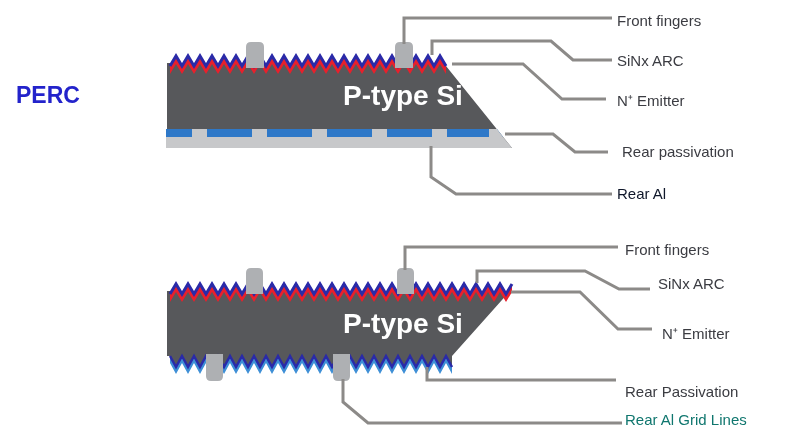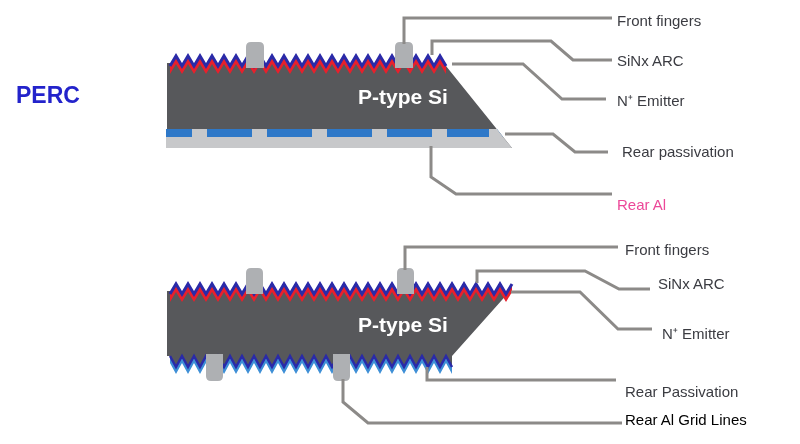--- a/index.html
+++ b/index.html
@@ -3,21 +3,21 @@
 <meta charset="utf-8">
 <style>
   html,body{margin:0;padding:0;background:#ffffff;}
   #stage{position:relative;width:800px;height:444px;background:#ffffff;overflow:hidden;
          font-family:"Liberation Sans", sans-serif;}
   #diagram-svg{position:absolute;left:0;top:0;}
   .label{position:absolute;font-size:15px;color:#3B3C42;transform:translateY(-50%);
          white-space:nowrap;line-height:1;}
   .heading{position:absolute;font-size:23px;font-weight:bold;color:#2323CB;
            transform:translateY(-50%);white-space:nowrap;line-height:1;}
-  .ptype{position:absolute;font-size:21px;font-weight:bold;color:#ffffff;
+  .ptype{position:absolute;font-size:28px;font-weight:bold;color:#ffffff;
          transform:translate(-50%,-50%);white-space:nowrap;line-height:1;}
 </style>
 </head>
 <body>
 
 <div id="stage">
 
   <svg id="diagram-svg" width="800" height="444" viewBox="0 0 800 444">
       <polygon points="167,63 444,63 446,66 512,148 167,148" fill="#57585B"></polygon>
       <polygon points="170,66 176,56 182,66 188,56 194,66 200,56 206,66 212,56 218,66 224,56 230,66 236,56 242,66 248,56 254,66 260,56 266,66 272,56 278,66 284,56 290,66 296,56 302,66 308,56 314,66 320,56 326,66 332,56 338,66 344,56 350,66 356,56 362,66 368,56 374,66 380,56 386,66 392,56 398,66 404,56 410,66 416,56 422,66 428,56 434,66 440,56 446,66 446,74 440,64 434,74 428,64 422,74 416,64 410,74 404,64 398,74 392,64 386,74 380,64 374,74 368,64 362,74 356,64 350,74 344,64 338,74 332,64 326,74 320,64 314,74 308,64 302,74 296,64 290,74 284,64 278,74 272,64 266,74 260,64 254,74 248,64 242,74 236,64 230,74 224,64 218,74 212,64 206,74 200,64 194,74 188,64 182,74 176,64 170,74" fill="#E8202C"></polygon>
@@ -62,20 +62,20 @@
 
   <div class="heading" style="left: 2px; top: 95px; color: rgb(35, 35, 203); margin-left: 14px;">PERC</div>
 
   <div class="ptype" style="left: 403px; top: 96px; color: rgb(255, 255, 255);">P-type Si</div>
   <div class="ptype" style="left: 403px; top: 324px; color: rgb(255, 255, 255);">P-type Si</div>
 
   <div class="label" style="left: 617px; top: 20px; color: rgb(59, 60, 66);">Front fingers</div>
   <div class="label" style="left: 617px; top: 60px; color: rgb(59, 60, 66);">SiNx ARC</div>
   <div class="label" style="left: 617px; top: 100px; color: rgb(59, 60, 66);">N⁺ Emitter</div>
   <div class="label" style="left: 622px; top: 151px; color: rgb(59, 60, 66);">Rear passivation</div>
-  <div class="label" style="left: 617px; top: 204px; color: #ec4899;">Rear Al</div>
+  <div class="label" style="left: 617px; top: 193px; color: #0f172a;">Rear Al</div>
 
   <div class="label" style="left: 625px; top: 249px; color: rgb(59, 60, 66);">Front fingers</div>
   <div class="label" style="left: 658px; top: 283px; color: rgb(59, 60, 66);">SiNx ARC</div>
   <div class="label" style="left: 662px; top: 333px; color: rgb(59, 60, 66);">N⁺ Emitter</div>
   <div class="label" style="left: 625px; top: 391px; color: rgb(59, 60, 66);">Rear Passivation</div>
-  <div class="label" style="left: 625px; top: 419px; color: #000000;">Rear Al Grid Lines</div>
+  <div class="label" style="left: 625px; top: 419px; color: #0f766e;">Rear Al Grid Lines</div>
 </div>
 
 </body></html>

